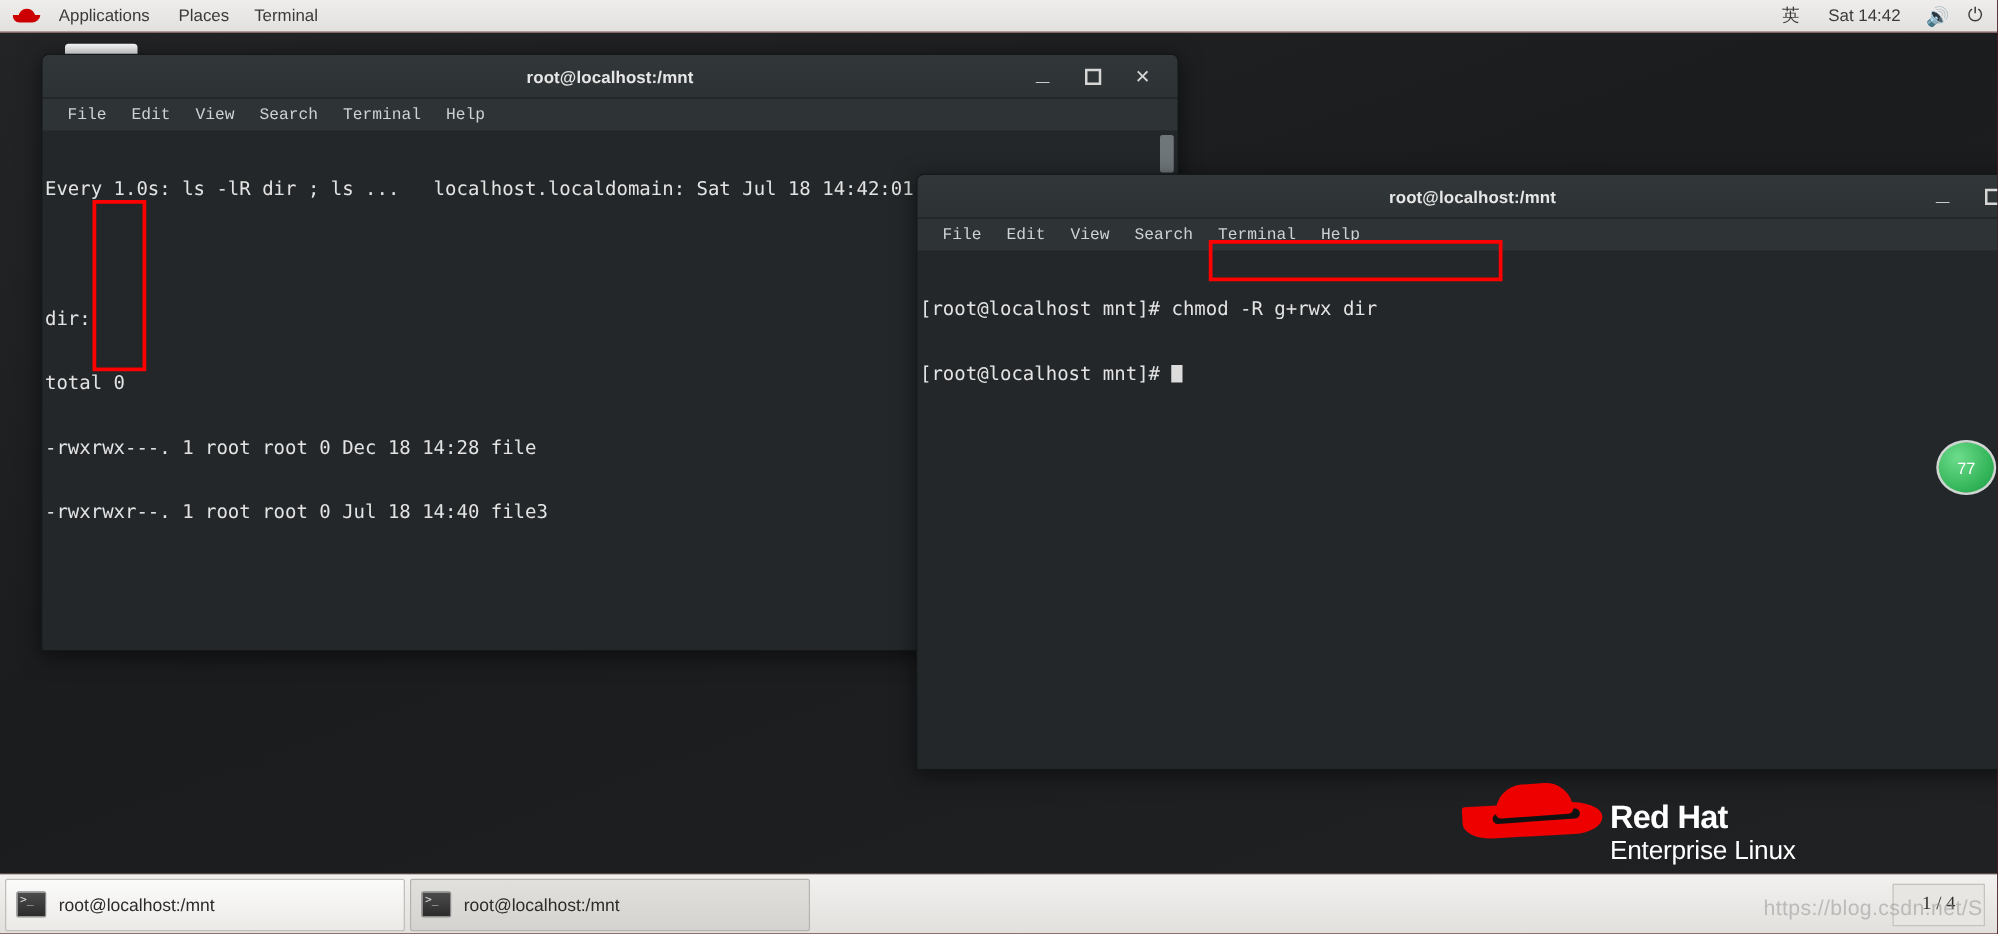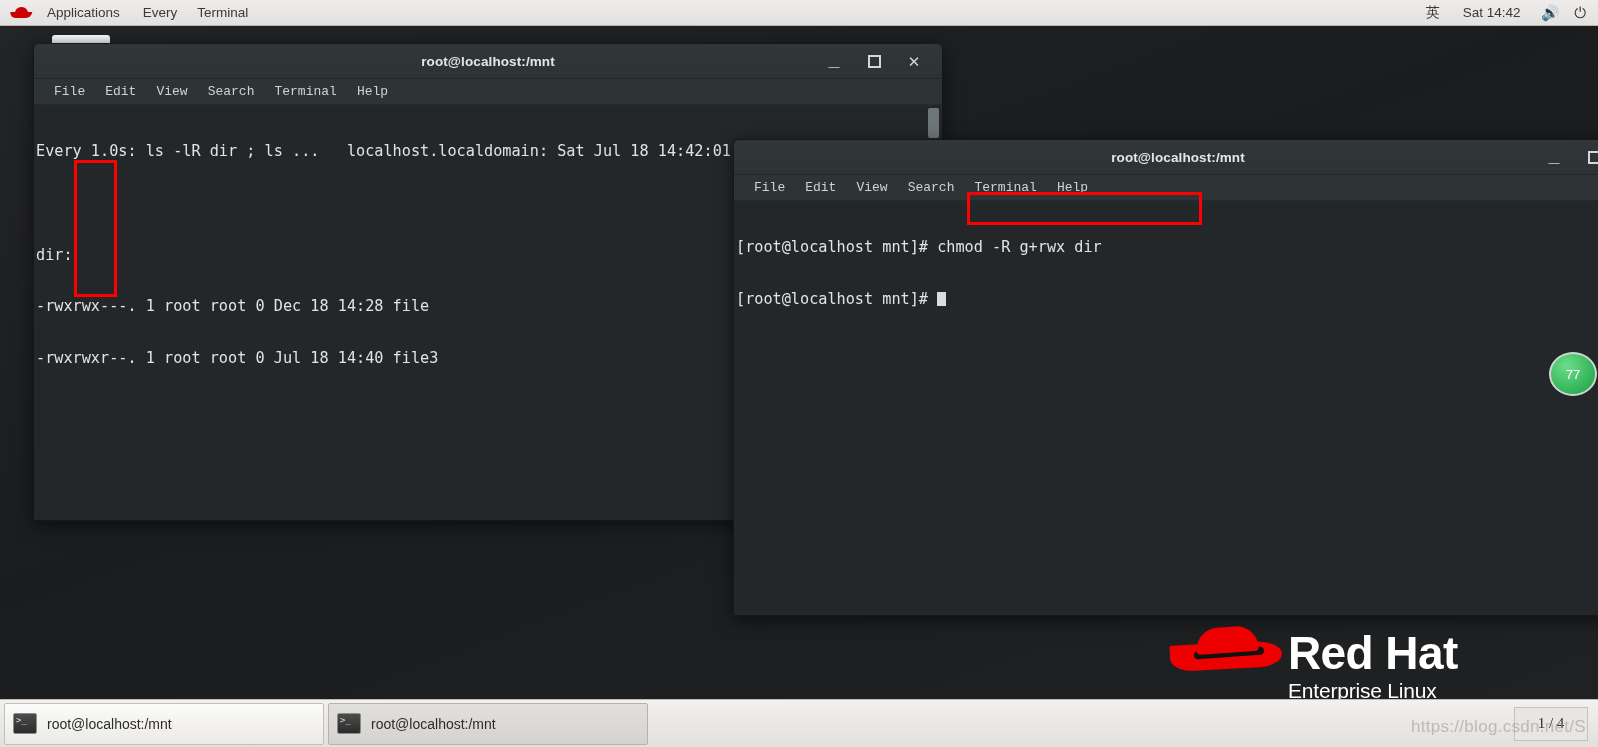--- a/index.html
+++ b/index.html
@@ -182,21 +182,21 @@
     border-radius: 32px 32px 6px 6px;
     transform: rotate(-4deg);
   }
   #rh-hat .hat-band {
     position: absolute; left: 26px; bottom: 22px;
     width: 70px; height: 8px;
     background: #111; border-radius: 4px;
     transform: rotate(-4deg);
   }
   #rh-text { color: #ffffff; line-height: 1; padding-left: 2px; }
-  #rh-text .l1 { font-size: 46px; font-weight: bold; letter-spacing: -.6px; margin-top: 29px; }
+  #rh-text .l1 { font-size: 26px; font-weight: bold; letter-spacing: -.6px; margin-top: 29px; }
   #rh-text .l2 { font-size: 21px; font-weight: normal; letter-spacing: -.2px; margin-top: 4px; }
 
   
   #green-badge {
     position: absolute; left: 1549px; top: 352px;
     width: 48px; height: 44px;
     background: radial-gradient(circle at 35% 30%, #6ddc8c, #34b559 65%, #1f9a45);
     border: 2px solid #cfd6d2;
     border-radius: 50%;
     color: #ffffff; font-size: 13px; font-weight: normal;
@@ -263,21 +263,21 @@
 <div id="screen">
 
   <div id="wallpaper"></div>
 
   <div id="top-panel">
     <span id="redhat-glyph">
       <span class="brim"></span>
         <span class="crown"></span>
     </span>
     <span class="panel-item">Applications</span>
-    <span class="panel-item gap">Every</span>
+    <span class="panel-item gap">Places</span>
     <span class="panel-item gap">Terminal</span>
 
     <span id="panel-right">
       <span class="ime-badge">英</span>
       <span class="panel-item">Sat 14:42</span>
       <span class="vol-icon">🔊</span>
       <span class="power-icon">⏻</span>
     </span>
   </div>
 
@@ -296,20 +296,21 @@
       <span class="menu-item">Edit</span>
       <span class="menu-item">View</span>
       <span class="menu-item">Search</span>
       <span class="menu-item">Terminal</span>
       <span class="menu-item">Help</span>
     </div>
     <div class="term-body">
       <div class="term-line">Every 1.0s: ls -lR dir ; ls ...   localhost.localdomain: Sat Jul 18 14:42:01 2020</div>
       <div class="term-line"></div>
       <div class="term-line">dir:</div>
+      <div class="term-line">total 0</div>
       <div class="term-line">-rwxrwx---. 1 root root 0 Dec 18 14:28 file</div>
       <div class="term-line">-rwxrwxr--. 1 root root 0 Jul 18 14:40 file3</div>
       
       
       
     </div>
     <div id="win1-scrollbar"></div>
     <div id="win1-scrollthumb"></div>
   </div>
 

